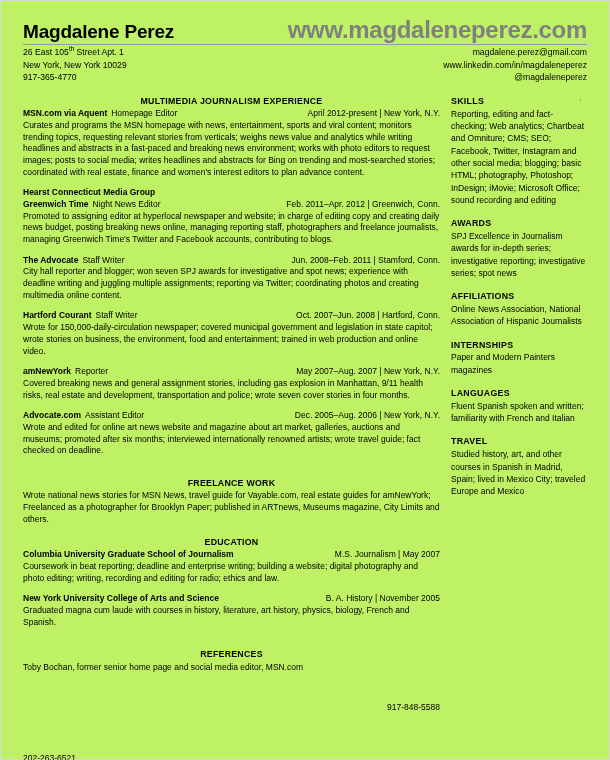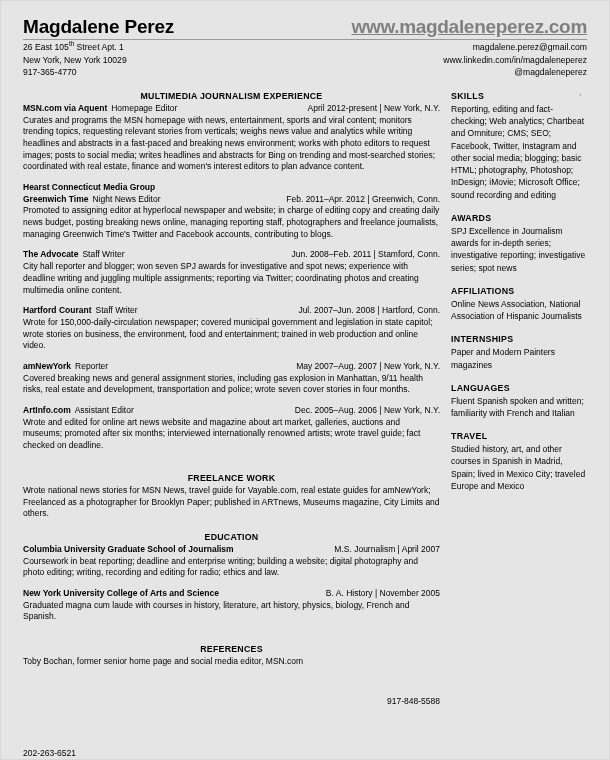--- a/index.html
+++ b/index.html
@@ -12,46 +12,45 @@
     width: 610px;
     height: 760px;
     font-family: "Liberation Sans", sans-serif;
     color: #000000;
     overflow: hidden;
   }
   .page {
     position: relative;
     width: 610px;
     height: 760px;
-    background: #e5e5e5;
+    background: #bef264;
     border: 1px solid #d8d8d8;
     padding: 16px 22px 0 22px;
   }
 
   
   .hdr-row {
     display: flex;
     align-items: flex-end;
     justify-content: space-between;
   }
   .name {
     font-size: 19px;
     font-weight: bold;
     letter-spacing: -0.2px;
     line-height: 1.05;
     white-space: nowrap;
   }
   .site {
-    font-size: 19px;
+    font-size: 24px;
     font-weight: bold;
     color: #808080;
     letter-spacing: -0.3px;
     line-height: 1.05;
     white-space: nowrap;
-    text-decoration: underline;
   }
   .hdr-rule {
     border: 0;
     border-top: 1px solid #9a9a9a;
     margin: 2px 0 1px 0;
   }
   .contact-row {
     display: flex;
     justify-content: space-between;
     font-size: 8.6px;
@@ -184,54 +183,54 @@
         <div class="org-line">
           <div class="org-left"><span class="org">The Advocate</span><span class="title">Staff Writer</span></div>
           <div class="dates">Jun. 2008–Feb. 2011 | Stamford, Conn.</div>
         </div>
         <div class="desc">City hall reporter and blogger; won seven SPJ awards for investigative and spot news; experience with deadline writing and juggling multiple assignments; reporting via Twitter; coordinating photos and creating multimedia online content.</div>
       </div>
 
       <div class="job">
         <div class="org-line">
           <div class="org-left"><span class="org">Hartford Courant</span><span class="title">Staff Writer</span></div>
-          <div class="dates">Jul. 2007–Jun. 2008 | Hartford, Conn.</div>
+          <div class="dates">Oct. 2007–Jun. 2008 | Hartford, Conn.</div>
         </div>
         <div class="desc">Wrote for 150,000-daily-circulation newspaper; covered municipal government and legislation in state capitol; wrote stories on business, the environment, food and entertainment; trained in web production and online video.</div>
       </div>
 
       <div class="job">
         <div class="org-line">
           <div class="org-left"><span class="org">amNewYork</span><span class="title">Reporter</span></div>
           <div class="dates">May 2007–Aug. 2007 | New York, N.Y.</div>
         </div>
         <div class="desc">Covered breaking news and general assignment stories, including gas explosion in Manhattan, 9/11 health risks, real estate and development, transportation and police; wrote seven cover stories in four months.</div>
       </div>
 
       <div class="job">
         <div class="org-line">
-          <div class="org-left"><span class="org">ArtInfo.com</span><span class="title">Assistant Editor</span></div>
+          <div class="org-left"><span class="org">Advocate.com</span><span class="title">Assistant Editor</span></div>
           <div class="dates">Dec. 2005–Aug. 2006 | New York, N.Y.</div>
         </div>
         <div class="desc">Wrote and edited for online art news website and magazine about art market, galleries, auctions and museums; promoted after six months; interviewed internationally renowned artists; wrote travel guide; fact checked on deadline.</div>
       </div>
 
       <div class="sec-gap"></div>
 
       <div class="sec-head">FREELANCE WORK</div>
       <div class="desc">Wrote national news stories for MSN News, travel guide for Vayable.com, real estate guides for amNewYork; Freelanced as a photographer for Brooklyn Paper; published in ARTnews, Museums magazine, City Limits and others.</div>
 
       <div class="sec-gap"></div>
 
       <div class="sec-head">EDUCATION</div>
 
       <div class="job">
         <div class="org-line">
           <div class="org-left org">Columbia University Graduate School of Journalism</div>
-          <div class="dates">M.S. Journalism | April 2007</div>
+          <div class="dates">M.S. Journalism | May 2007</div>
         </div>
         <div class="desc">Coursework in beat reporting; deadline and enterprise writing; building a website; digital photography and photo editing; writing, recording and editing for radio; ethics and law.</div>
       </div>
 
       <div class="job">
         <div class="org-line">
           <div class="org-left org">New York University College of Arts and Science</div>
           <div class="dates">B. A. History | November 2005</div>
         </div>
         <div class="desc">Graduated magna cum laude with courses in history, literature, art history, physics, biology, French and Spanish.</div>

